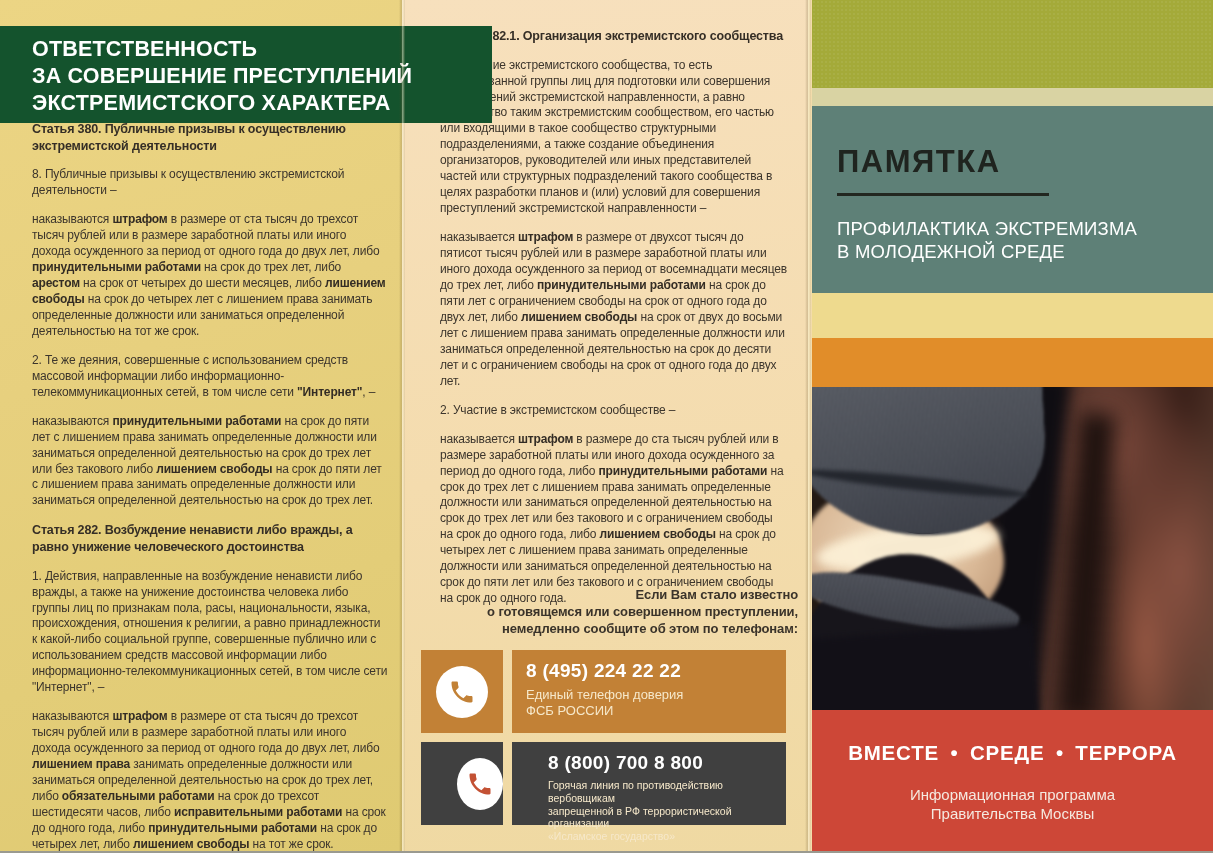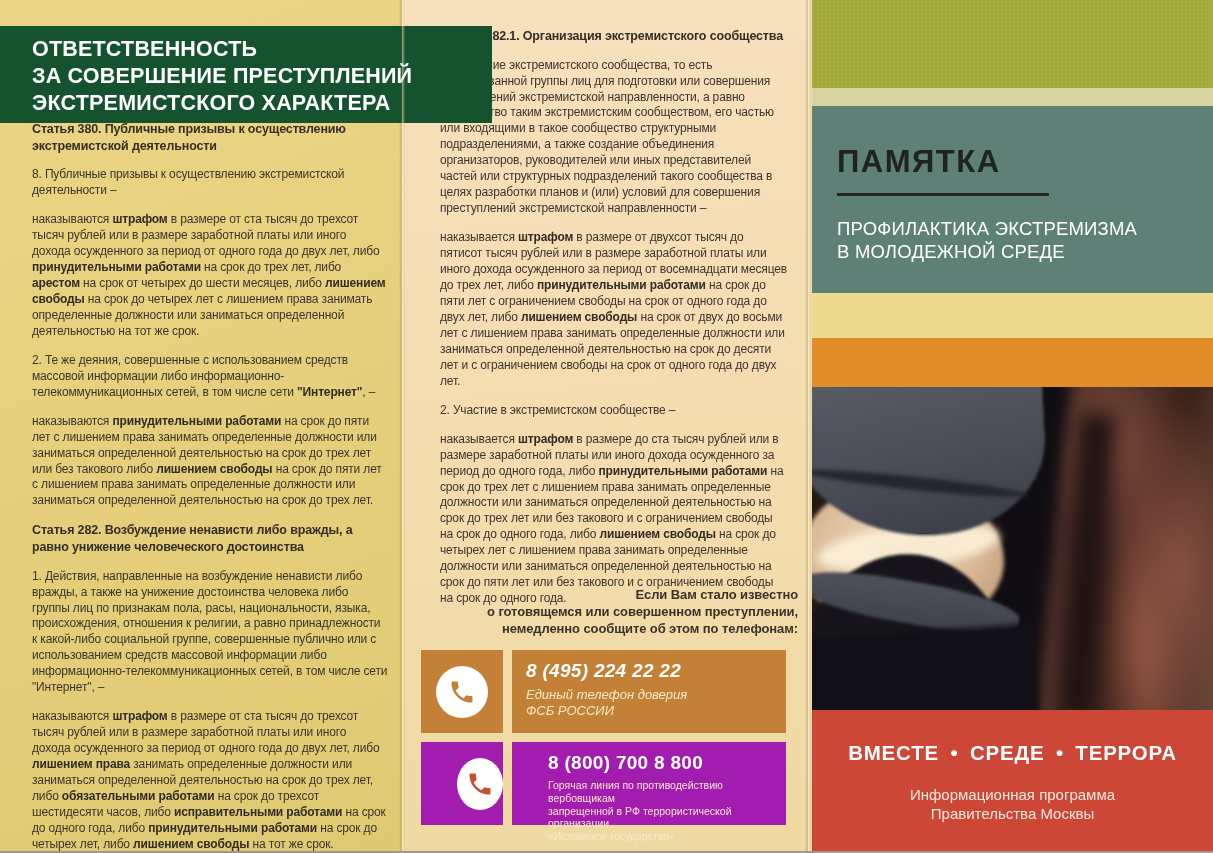--- a/index.html
+++ b/index.html
@@ -53,27 +53,27 @@
     position: absolute; left: 440px; top: 28px; width: 348px;
     color: #3c352c; font-size: 12px; line-height: 1.33; letter-spacing: -0.15px;
     z-index: 5;
   }
   .cta {
     position: absolute; left: 412px; top: 587px; width: 386px; z-index: 5;
     text-align: right; font-size: 13px; font-weight: bold; color: #3a332a;
     line-height: 1.3; letter-spacing: -0.1px;
   }
   .phone-row { position: absolute; left: 421px; width: 365px; height: 83px; display: flex; z-index: 5; }
-  .phone-row-1 { top: 650px; font-style: italic; }
+  .phone-row-1 { top: 650px; }
   .phone-row-2 { top: 742px; }
   .phone-icon-box { width: 82px; height: 83px; flex: 0 0 82px; display: flex; align-items: center; justify-content: center; }
   .phone-gap { width: 9px; flex: 0 0 9px; }
   .phone-text-box { flex: 1; height: 83px; padding: 10px 12px 0 14px; }
   .phone-row-1 .phone-icon-box, .phone-row-1 .phone-text-box { background: #c28136; }
-  .phone-row-2 .phone-icon-box, .phone-row-2 .phone-text-box { background: #a21caf; padding-left: 36px; }
+  .phone-row-2 .phone-icon-box, .phone-row-2 .phone-text-box { background: #404040; padding-left: 36px; }
   .phone-circle { width: 52px; height: 52px; border-radius: 50%; background: #ffffff; display: flex; align-items: center; justify-content: center; }
   .phone-circle svg { width: 28px; height: 28px; }
   .phone-row-1 .phone-circle svg path { fill: #c28136; }
   .phone-row-2 .phone-circle svg path { fill: #c35134; }
   .phone-number { color: #ffffff; font-size: 19px; font-weight: bold; letter-spacing: 0.3px; }
   .phone-desc { margin-top: 5px; color: #f6e8ca; line-height: 1.22; }
   .phone-row-1 .phone-desc { font-size: 13px; }
   .phone-row-2 .phone-desc { font-size: 10.5px; }
 
   

